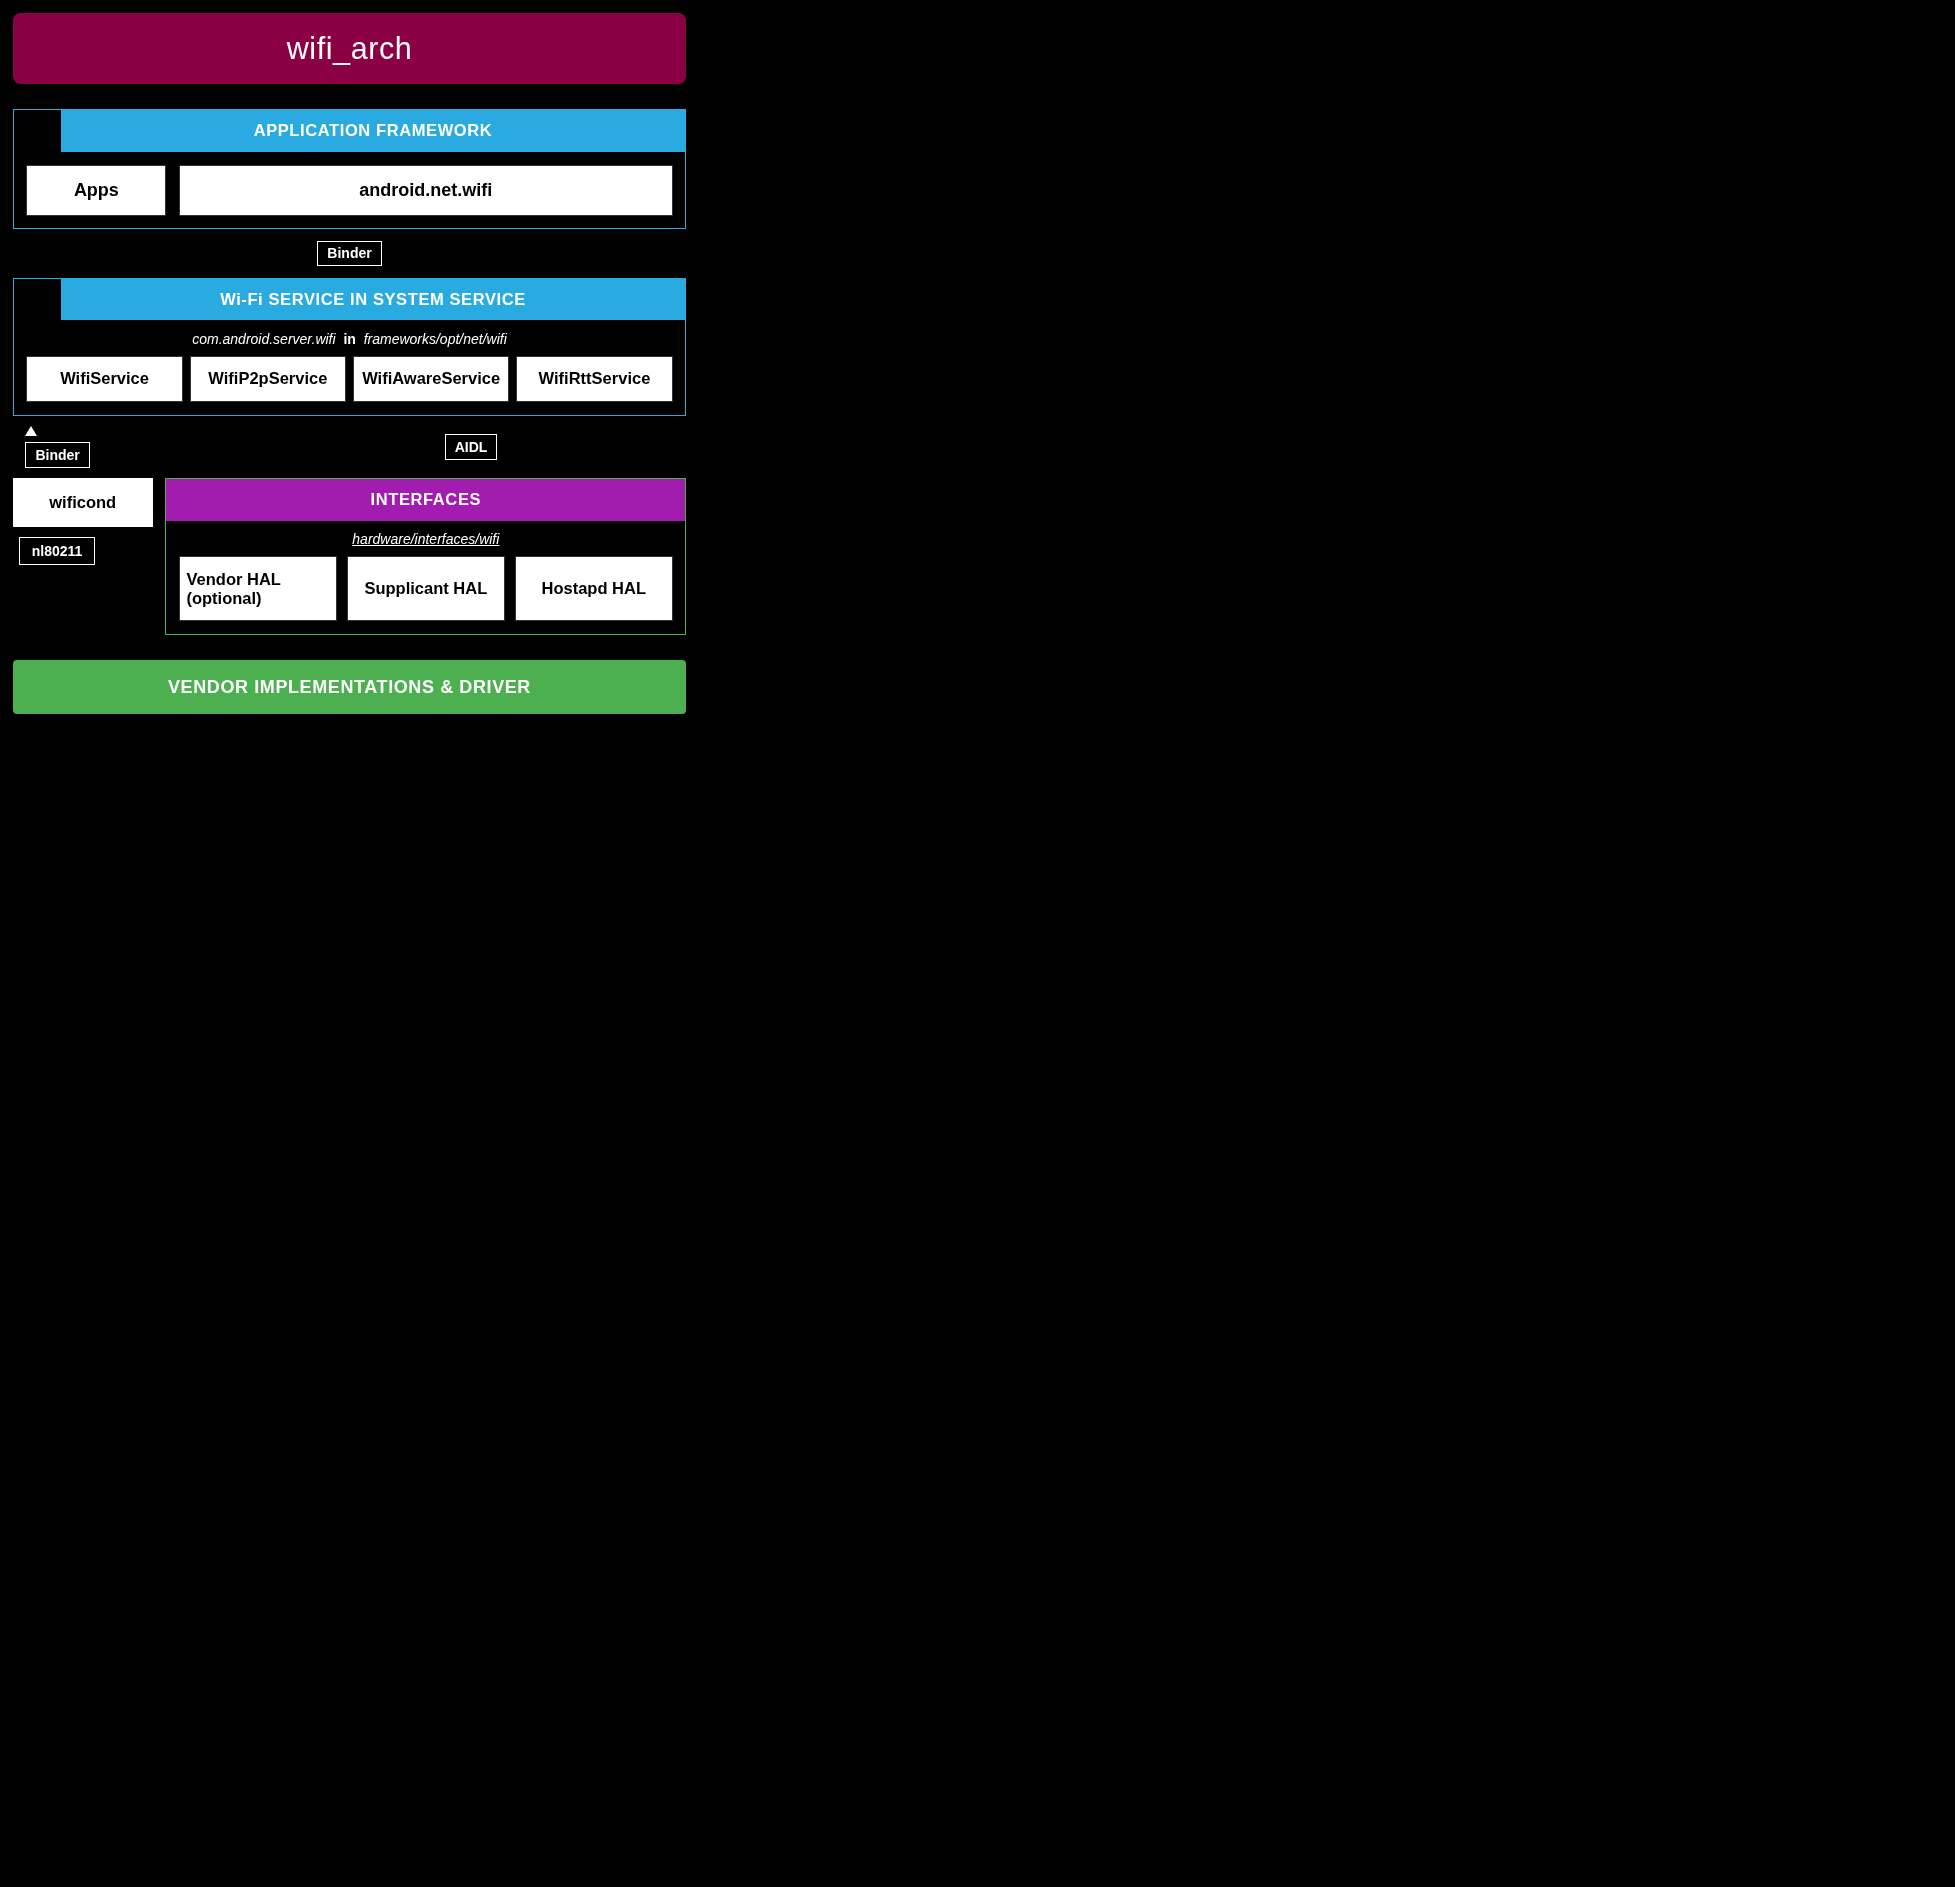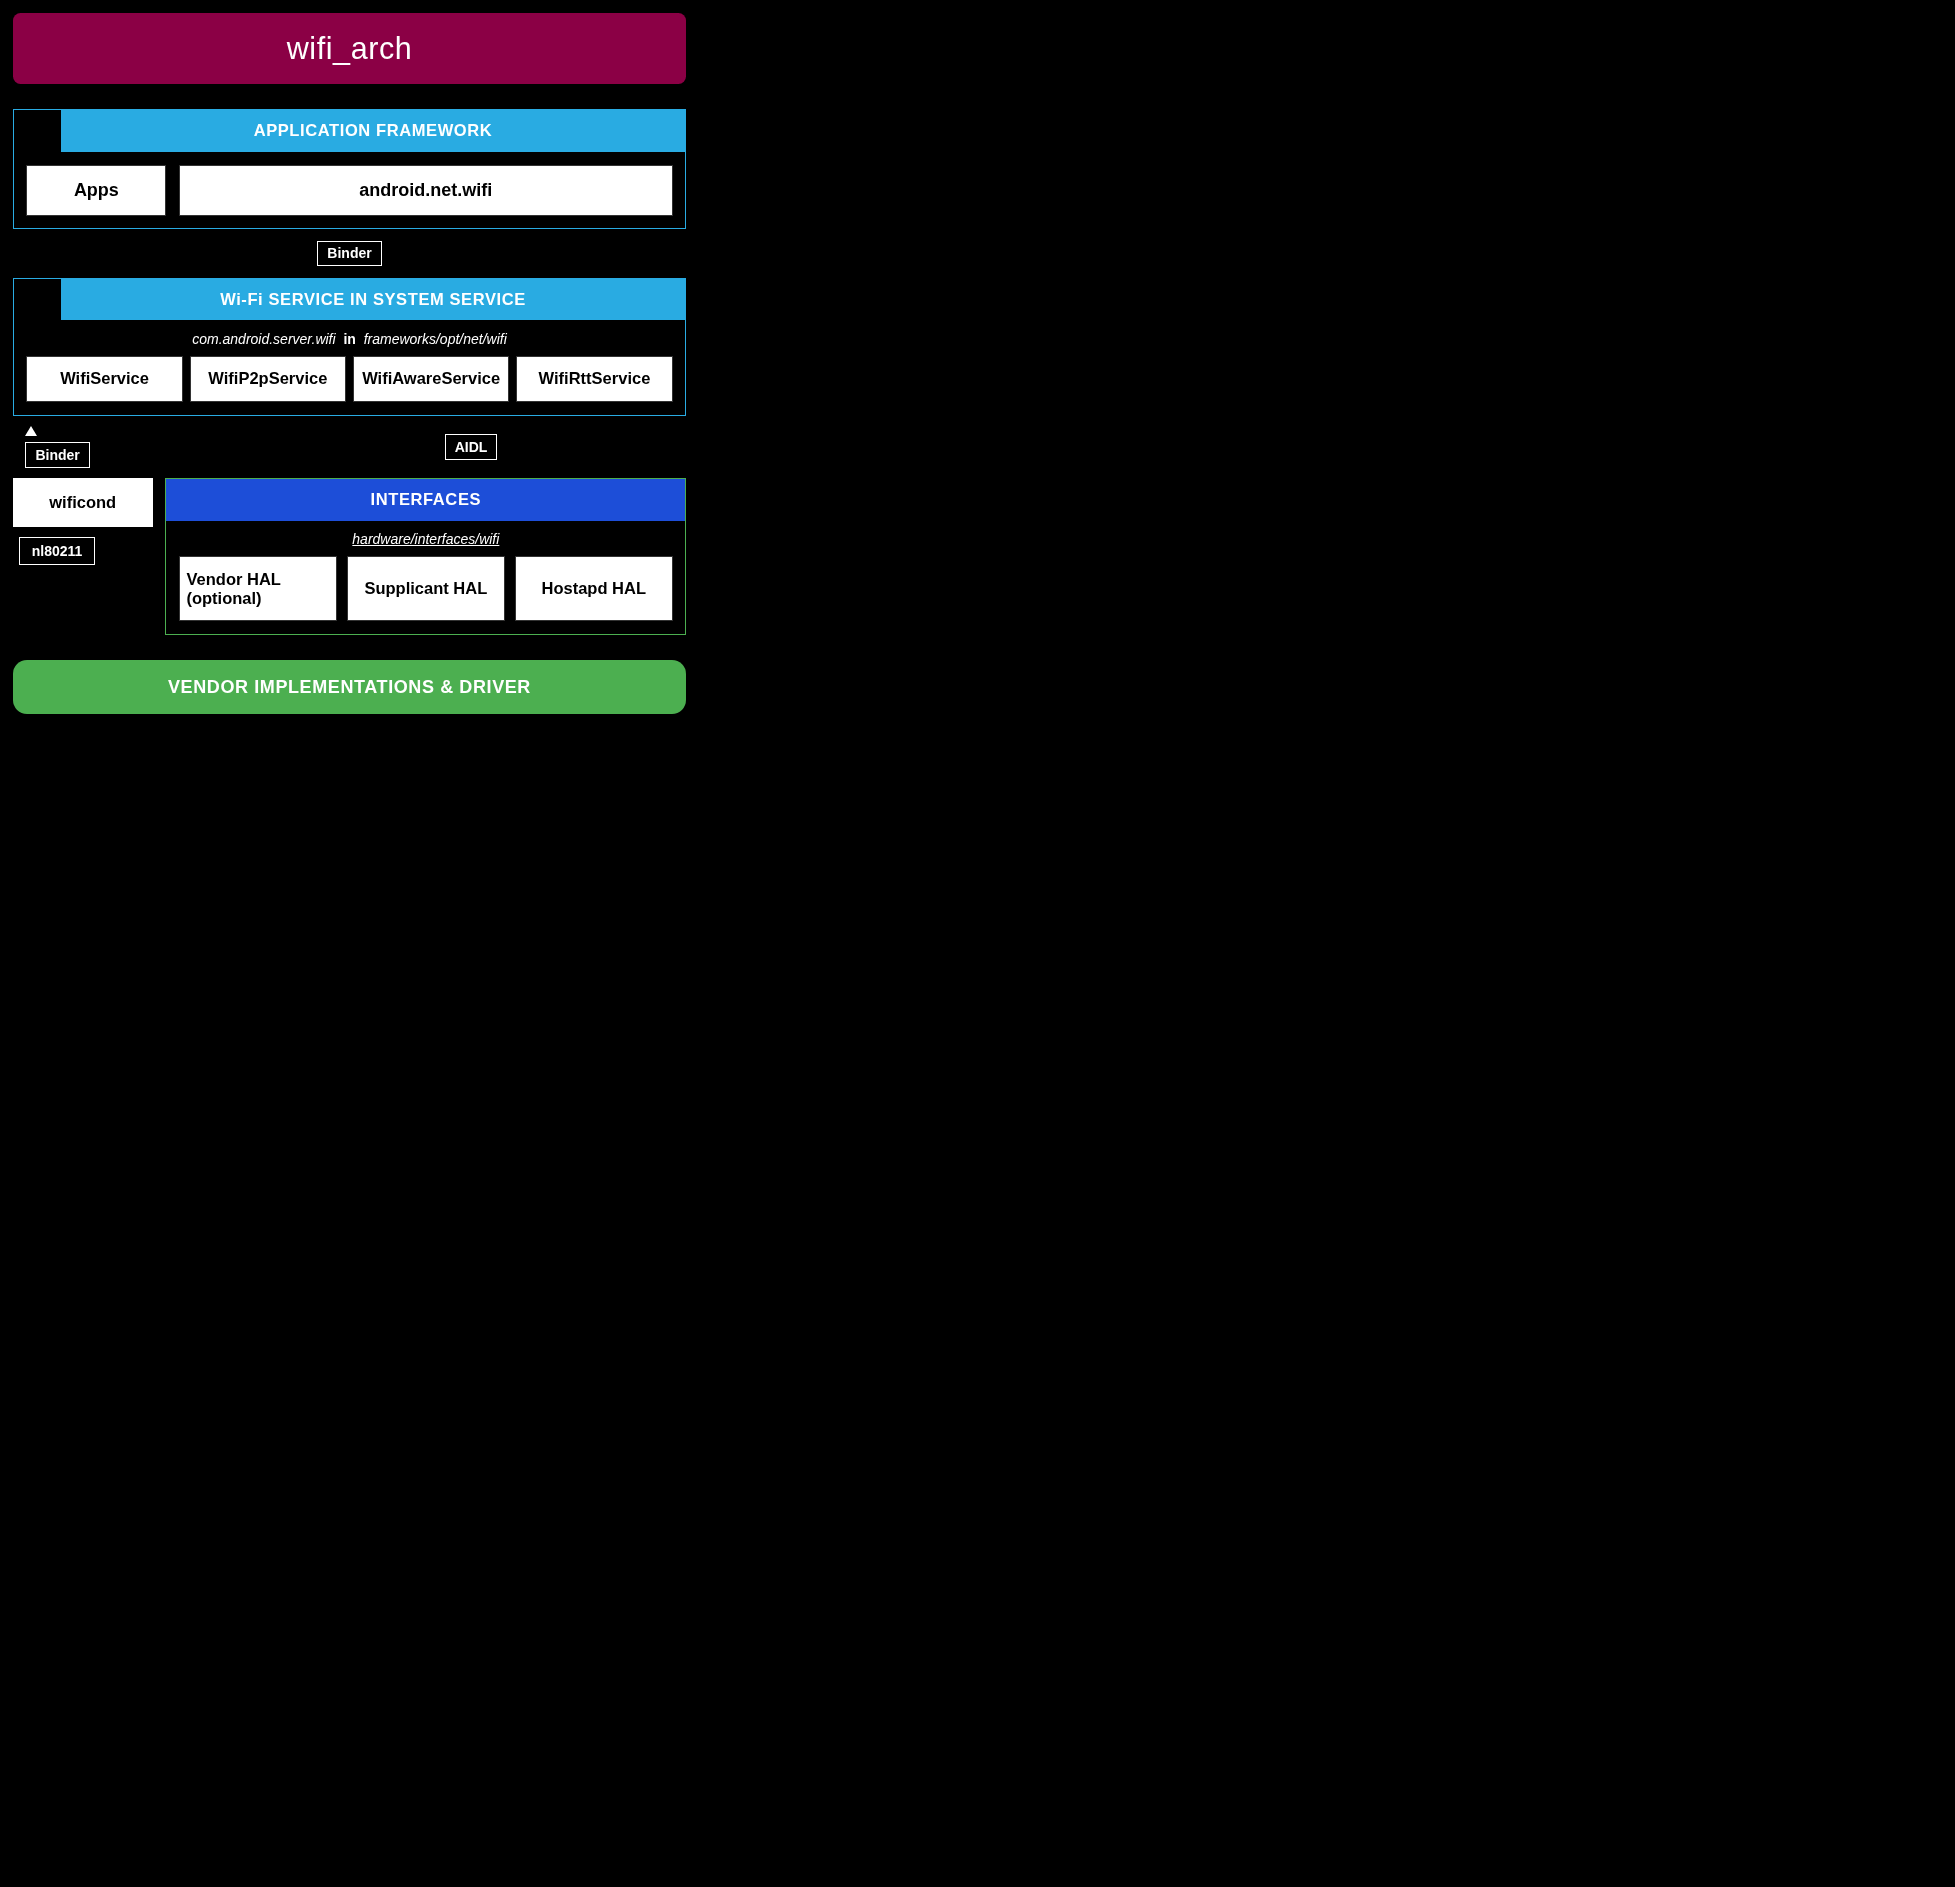--- a/index.html
+++ b/index.html
@@ -173,21 +173,21 @@
       align-self: flex-start;
     }
 
     .interfaces-block {
       border: 1.9px solid #4caf50;
       background-color: #000000;
       flex: 1;
     }
 
     .green-header {
-      background-color: #1d4ed8;
+      background-color: #a21caf;
       padding: 11.4px 12.7px;
       text-align: center;
     }
 
     .green-header span {
       color: #ffffff;
       font-size: 16.5px;
       font-weight: 700;
       letter-spacing: 0.6px;
     }
@@ -223,21 +223,21 @@
       font-size: 14px;
       font-weight: 600;
       padding: 5.1px 10.2px;
       min-width: 76px;
       text-align: center;
     }
 
     
     .vendor-bar {
       background-color: #4caf50;
-      border-radius: 14px;
+      border-radius: 4px;
       padding: 16.5px 25.4px;
       text-align: center;
       margin-top: 0;
     }
 
     .vendor-bar span {
       color: #ffffff;
       font-size: 18px;
       font-weight: 700;
       letter-spacing: 0.6px;

